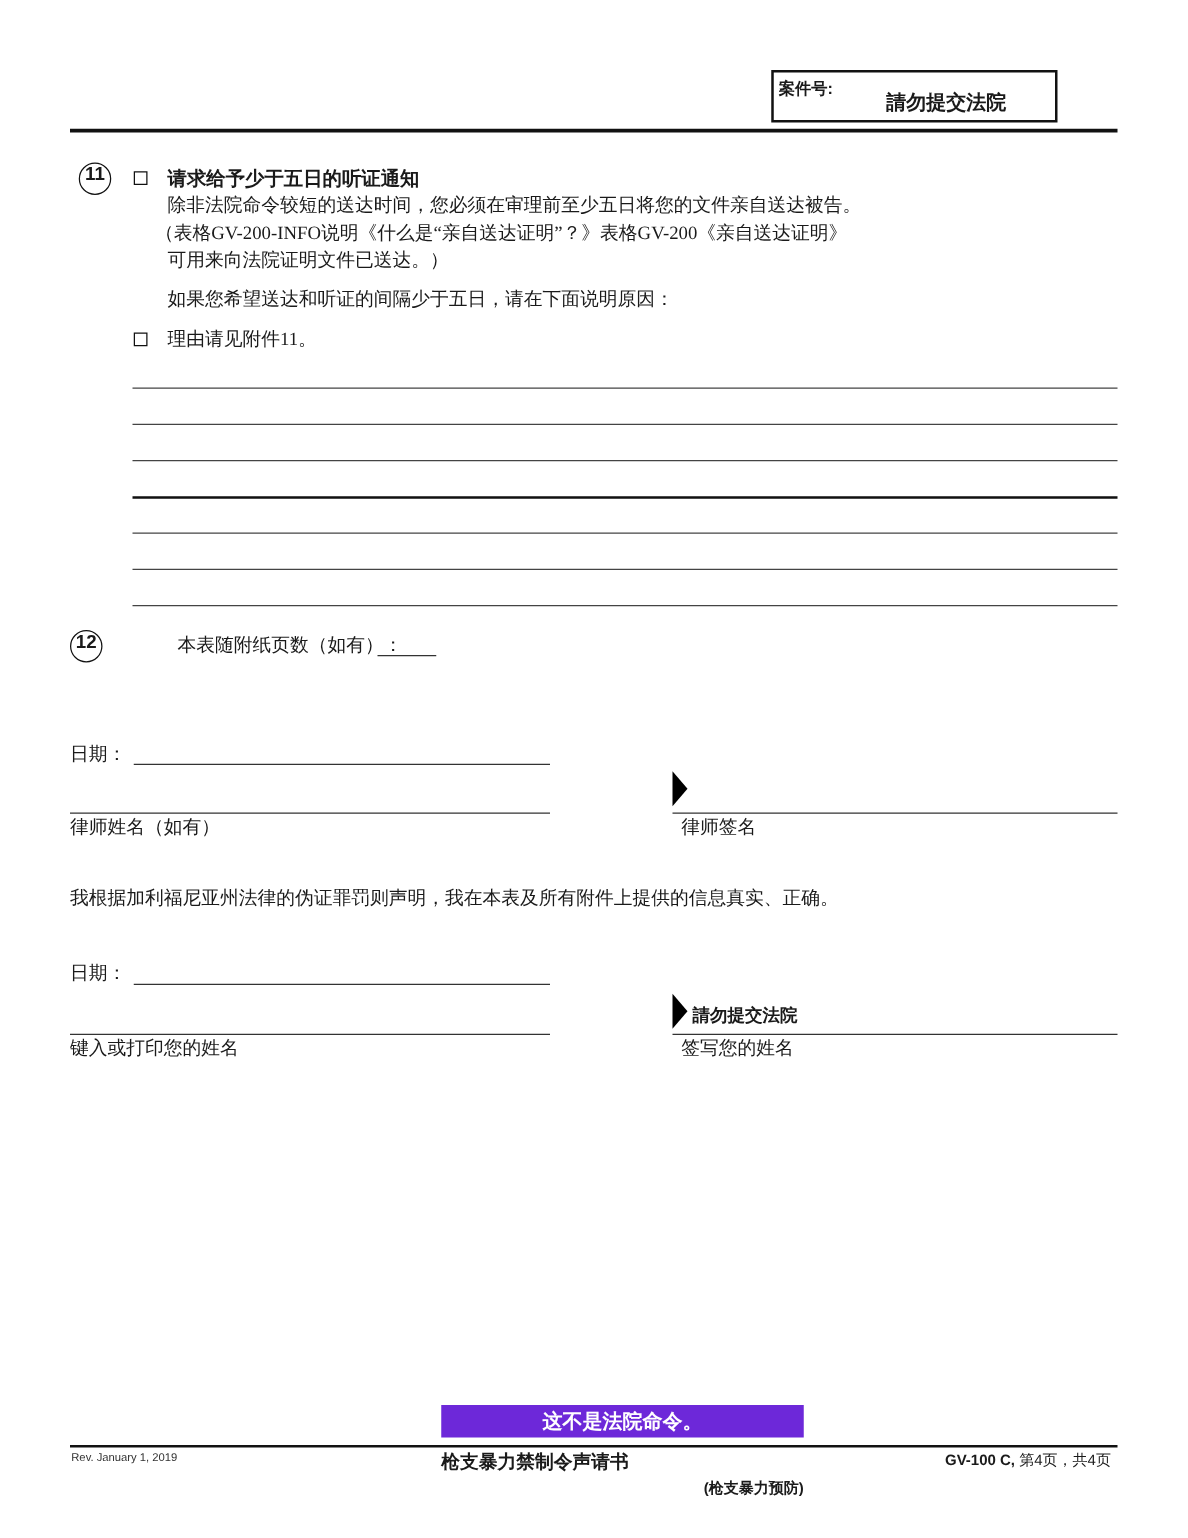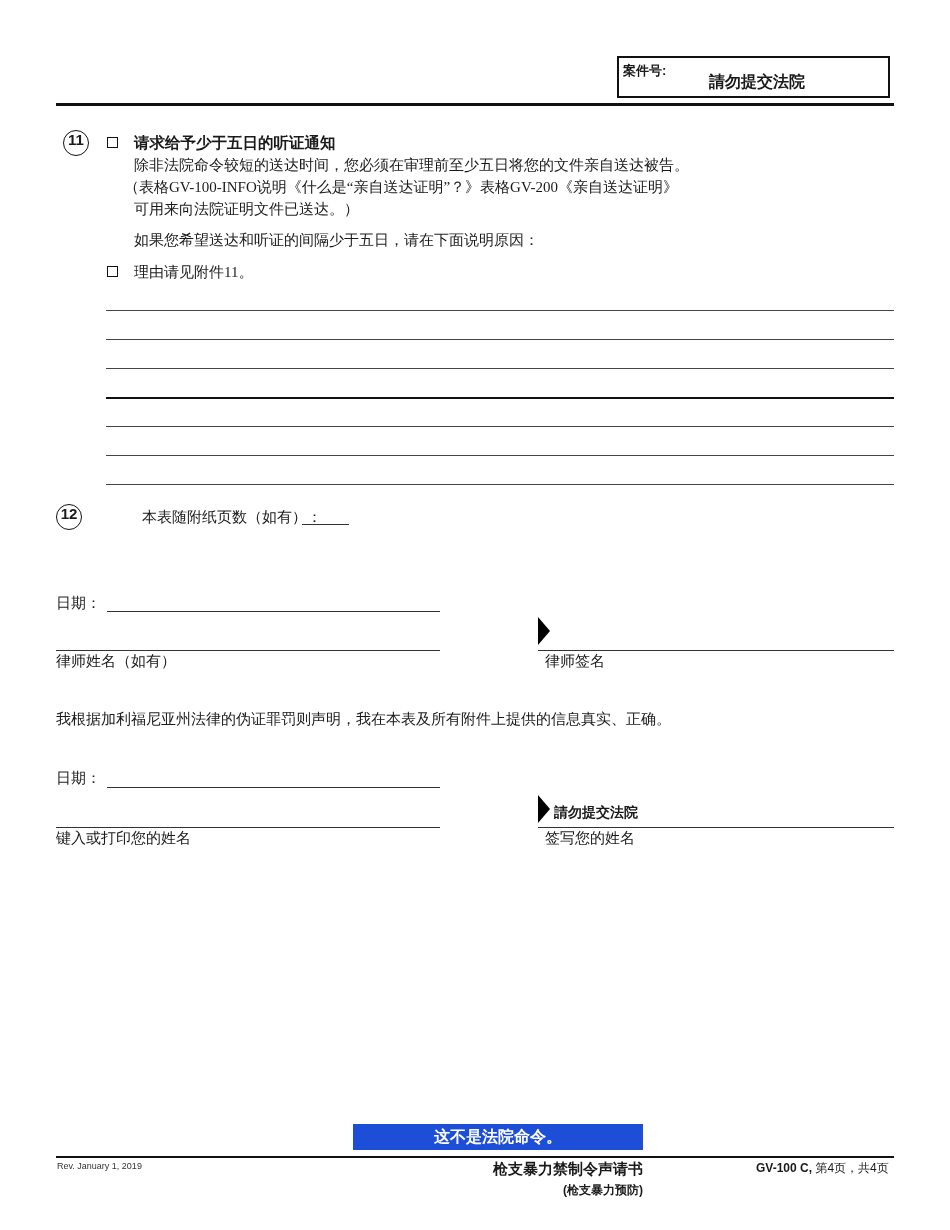--- a/index.html
+++ b/index.html
@@ -3,67 +3,67 @@
 <meta charset="utf-8">
 <style>
   html, body { margin: 0; padding: 0; background: #ffffff; }
   body { width: 950px; height: 1230px; position: relative; overflow: hidden;
          font-family: "DejaVu Serif", "Liberation Serif", serif; color: #1a1a1a; }
   .abs { position: absolute; }
   .sans { font-family: "Liberation Sans", "DejaVu Sans", sans-serif; }
   .serif { font-family: "Liberation Serif", "DejaVu Serif", serif; }
 
   
-  .case-box { left: 617px; top: 56px; width: 273px; height: 42px; border: 2px solid #111; box-sizing: border-box; }
+  .case-box { left: 617px; top: 56px; width: 229px; height: 42px; border: 2px solid #111; box-sizing: border-box; }
   .case-label { left: 4px; top: 4px; font-size: 13px; font-weight: bold; }
   .case-value { left: 90px; top: 14px; font-size: 16px; font-weight: bold; }
   .header-rule { left: 56px; top: 103px; width: 838px; height: 3px; background: #111; }
 
   .circle-num { width: 26px; height: 26px; border: 1.6px solid #111; border-radius: 50%;
                 box-sizing: border-box; display: flex; justify-content: center;
                 font-size: 15px; font-weight: bold; }
   .checkbox { width: 11px; height: 11px; border: 1.5px solid #111; box-sizing: border-box; background: #fff; }
 
   .body-text { font-size: 15px; line-height: 22px; white-space: nowrap; }
   .heading { font-size: 15.5px; font-weight: bold; }
 
   .write-line { left: 106px; width: 788px; height: 1px; background: #444; }
   .write-line.dark { background: #111; height: 1.5px; }
 
   .sig-line { height: 1px; background: #333; }
   .label { font-size: 15px; white-space: nowrap; }
   .arrow { width: 0; height: 0; border-top: 14px solid transparent; border-bottom: 14px solid transparent;
            border-left: 12px solid #000; }
 
-  .banner { left: 353px; top: 1124px; width: 290px; height: 26px; background: #1d4ed8; color: #fff;
+  .banner { left: 353px; top: 1124px; width: 290px; height: 26px; background: #6d28d9; color: #fff;
             display: flex; align-items: center; justify-content: center; font-size: 16px; font-weight: bold; }
   .footer-rule { left: 56px; top: 1156px; width: 838px; height: 2px; background: #111; }
   .rev { left: 57px; top: 1161px; font-size: 9px; color: #333; }
-  .footer-title { left: 353px; top: 1160px; width: 290px; text-align: right; font-size: 15px; font-weight: bold; }
+  .footer-title { left: 353px; top: 1160px; width: 290px; text-align: left; font-size: 15px; font-weight: bold; }
   .footer-sub { left: 353px; top: 1182px; width: 290px; text-align: right; font-size: 12px; font-weight: bold; }
   .form-id { left: 740px; top: 1160px; font-size: 12px; white-space: nowrap; margin-left: 16px; }
   .form-id b { font-weight: bold; }
 </style>
 </head>
 <body>
 
 <div class="abs case-box">
   <div class="abs case-label sans">案件号:</div>
   <div class="abs case-value sans">請勿提交法院</div>
 </div>
 <div class="abs header-rule"></div>
 
 <div class="abs circle-num sans" style="left:63px; top:130px;">
   <span>11</span>
 </div>
 <div class="abs checkbox" style="left:107px; top:137px;"></div>
 <div class="abs heading sans" style="left:134px; top:133px;">请求给予少于五日的听证通知</div>
 
 <div class="abs body-text serif" style="left:134px; top:154px;font-family:Liberation Serif, serif;">除非法院命令较短的送达时间，您必须在审理前至少五日将您的文件亲自送达被告。</div>
-<div class="abs body-text serif" style="left:124px; top:176px;">（表格GV-100-INFO说明《什么是“亲自送达证明”？》表格GV-200《亲自送达证明》</div>
+<div class="abs body-text serif" style="left:124px; top:176px;">（表格GV-200-INFO说明《什么是“亲自送达证明”？》表格GV-200《亲自送达证明》</div>
 <div class="abs body-text serif" style="left:134px; top:198px;">可用来向法院证明文件已送达。）</div>
 
 <div class="abs body-text serif" style="left:134px; top:229px;">如果您希望送达和听证的间隔少于五日，请在下面说明原因：</div>
 
 <div class="abs checkbox" style="left:107px; top:266px;"></div>
 <div class="abs body-text serif" style="left:134px; top:261px;">理由请见附件11。</div>
 
 <div class="abs write-line" style="top:310px;"></div>
 <div class="abs write-line" style="top:339px;"></div>
 <div class="abs write-line" style="top:368px;"></div>

